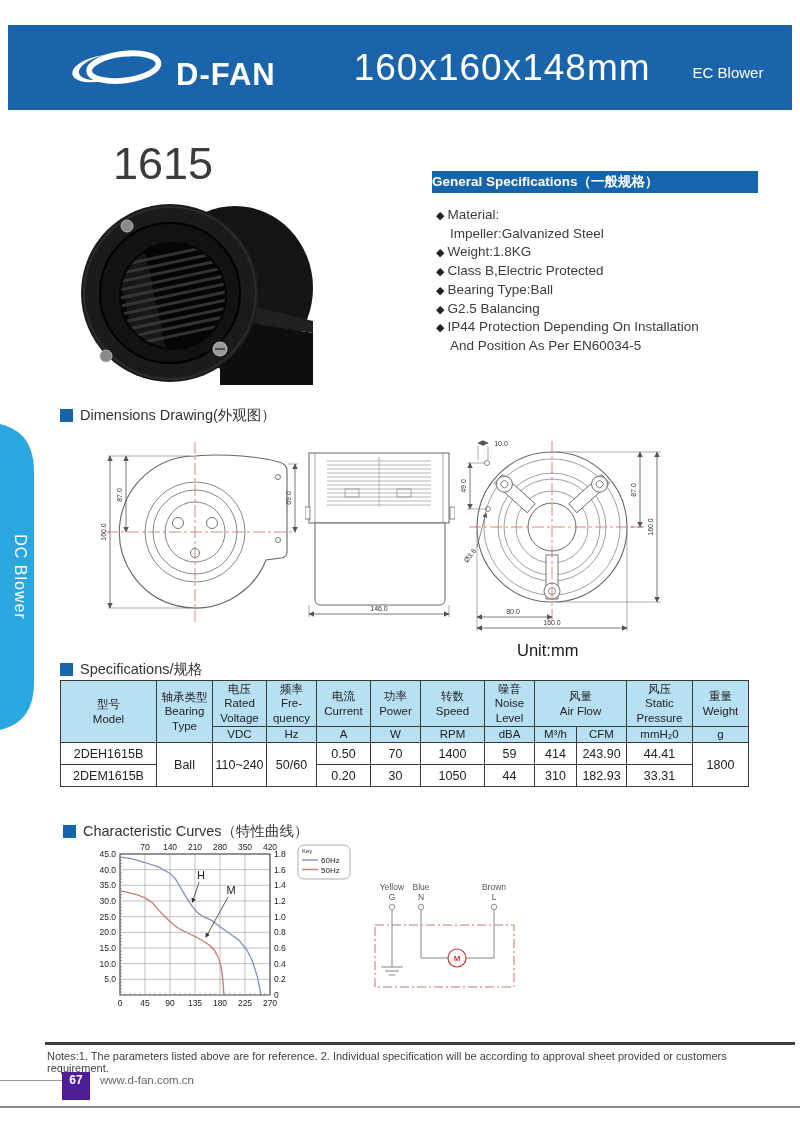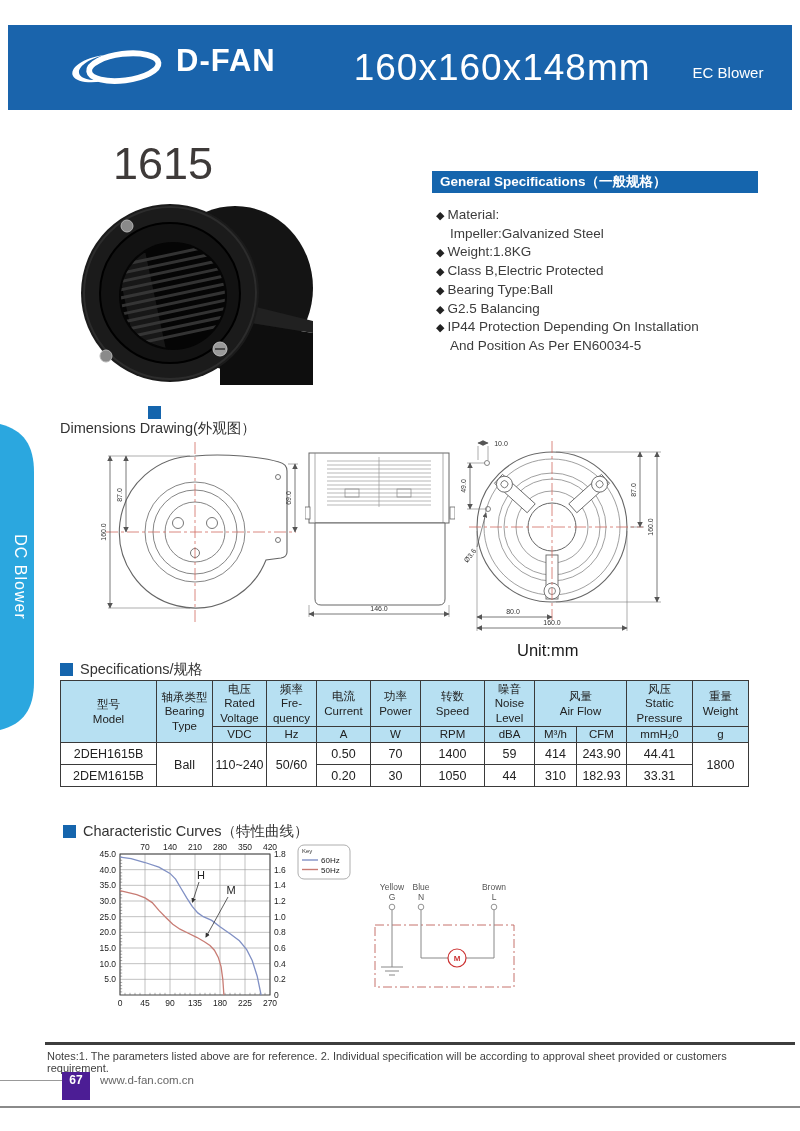--- a/index.html
+++ b/index.html
@@ -1,34 +1,34 @@
 <!DOCTYPE html>
 <html><head>
 <meta charset="utf-8">
 <style>
   html,body{margin:0;padding:0;background:#f2f2f2;}
   .page{position:relative;width:800px;height:1131px;margin:0 auto;background:#fff;
         font-family:"Liberation Sans", sans-serif;overflow:hidden;color:#333;}
   
   .topbar{position:absolute;left:8px;top:25px;width:784px;height:85px;background:#1a64ac;
           display:flex;align-items:center;}
-  .logo{display:flex;align-items:flex-start;margin-left:56px;}
+  .logo{display:flex;align-items:flex-end;margin-left:56px;}
   .logo-text{color:#fff;font-size:31px;font-weight:bold;letter-spacing:1px;margin-left:4px;}
   .size-title{color:#fff;font-size:37px;margin-left:78px;letter-spacing:1px;}
   .category{color:#fff;font-size:15px;margin-left:42px;margin-top:10px;}
   
   .side-tab{position:absolute;left:0;top:424px;width:40px;height:306px;}
   .side-label{position:absolute;left:50%;top:50%;transform:translate(-50%,-50%) rotate(90deg);
               white-space:nowrap;color:#fff;font-size:16px;letter-spacing:1px;}
   
   .model-title{position:absolute;left:113px;top:138px;font-size:45px;color:#3e3a39;}
   .product-photo{position:absolute;left:70px;top:193px;}
   
   .gs-title{position:absolute;left:432px;top:171px;width:326px;height:22px;background:#1565ad;
-            color:#fff;font-size:13.5px;font-weight:bold;line-height:22px;padding-left:8px;box-sizing:border-box;}
+            color:#fff;font-size:13.5px;font-weight:bold;line-height:22px;padding-left:0;box-sizing:border-box;}
   .gs-list{position:absolute;left:432px;top:202px;width:330px;list-style:none;margin:4px;padding:0;}
   .gs-list li{font-size:13.5px;line-height:18.7px;color:#3c3c3c;}
   .gs-list li.i{padding-left:14px;}
   .dm{font-size:11px;margin-right:3px;color:#222;}
   
   .sec-title{position:absolute;font-size:14.5px;color:#333;font-weight:500;display:flex;align-items:center;}
   .sq{display:inline-block;width:13px;height:13px;background:#1565ad;margin-right:7px;}
   
   .drawing{position:absolute;}
   .dimtxt{font-size:7px;fill:#333;}
@@ -115,21 +115,21 @@
     <li class="b"><span class="dm">◆</span><span>Material:</span></li>
     <li class="i"><span>Impeller:Galvanized Steel</span></li>
     <li class="b"><span class="dm">◆</span><span>Weight:1.8KG</span></li>
     <li class="b"><span class="dm">◆</span><span>Class B,Electric Protected</span></li>
     <li class="b"><span class="dm">◆</span><span>Bearing Type:Ball</span></li>
     <li class="b"><span class="dm">◆</span><span>G2.5 Balancing</span></li>
     <li class="b"><span class="dm">◆</span><span>IP44 Protection Depending On Installation</span></li>
     <li class="i"><span>And Position As Per EN60034-5</span></li>
   </ul>
 
-  <div class="sec-title" style="left:60px;top:406px;flex-direction:column;">
+  <div class="sec-title" style="left:60px;top:406px;">
     <span class="sq"></span>
     <span>Dimensions Drawing(外观图）</span>
   </div>
 
   <svg class="drawing" style="left:100px;top:440px;" width="200" height="190" viewBox="0 0 200 190">
     <defs>
         <marker id="ma1" viewBox="0 0 10 10" refX="9" refY="5" markerWidth="7" markerHeight="7" orient="auto-start-reverse">
           <path d="M0,0 L10,5 L0,10 z" fill="#555"></path>
         </marker>
       </defs>

